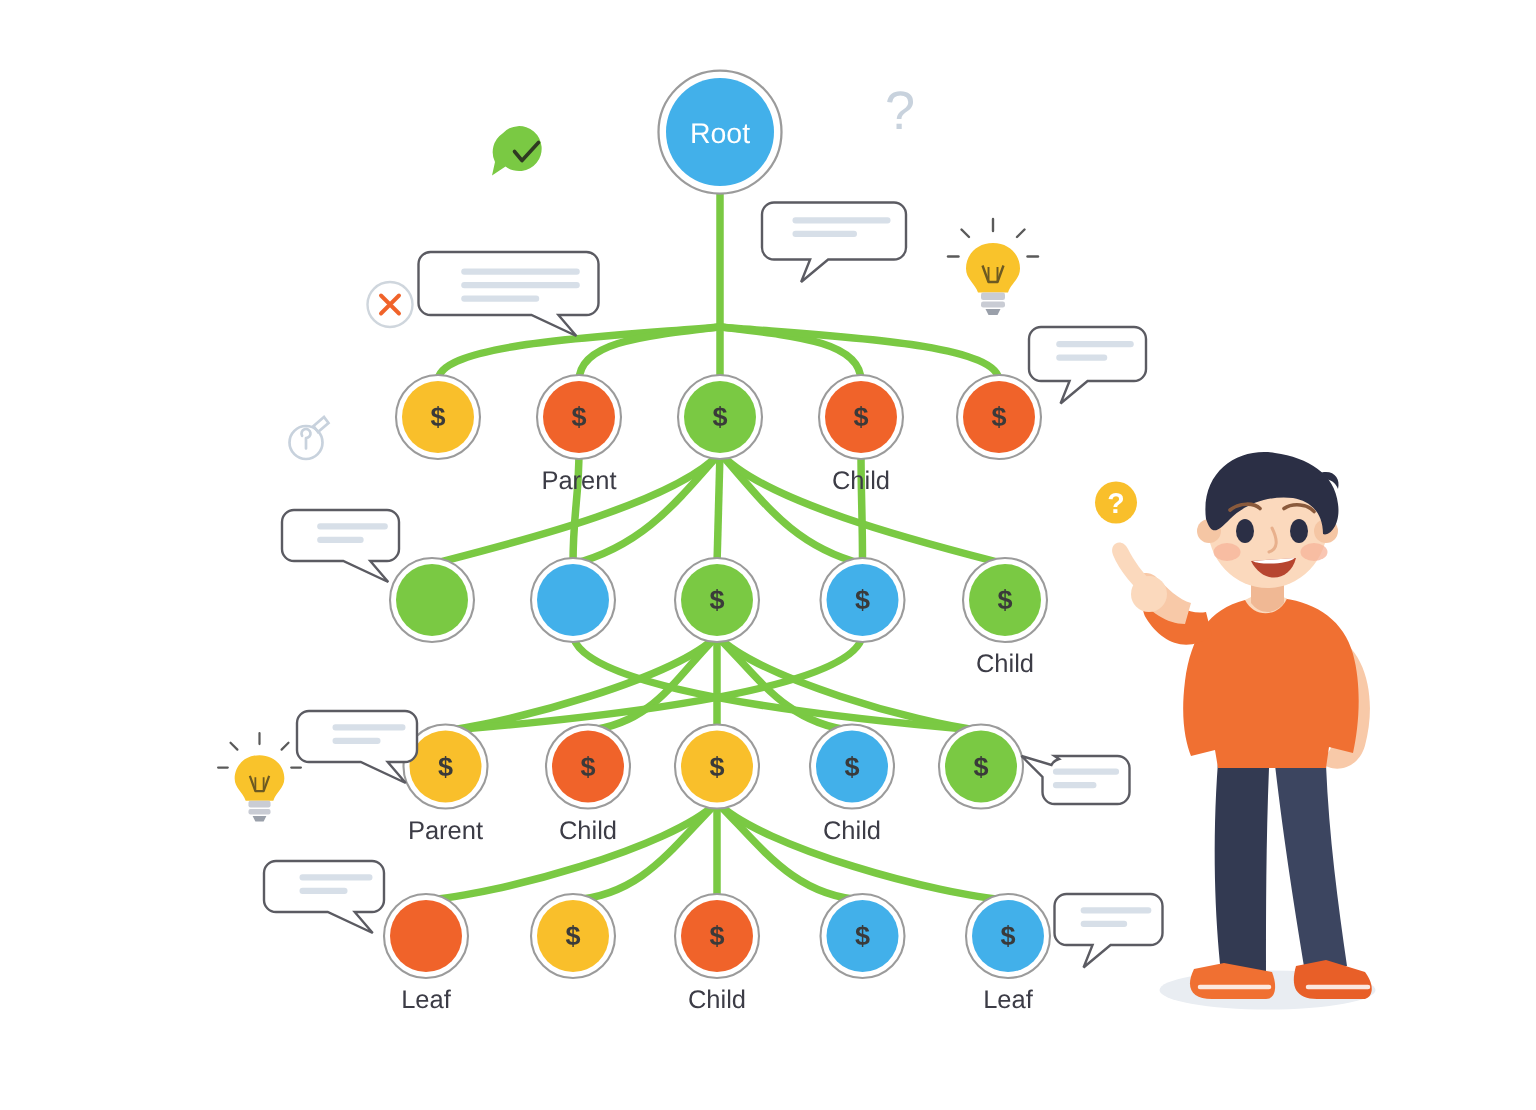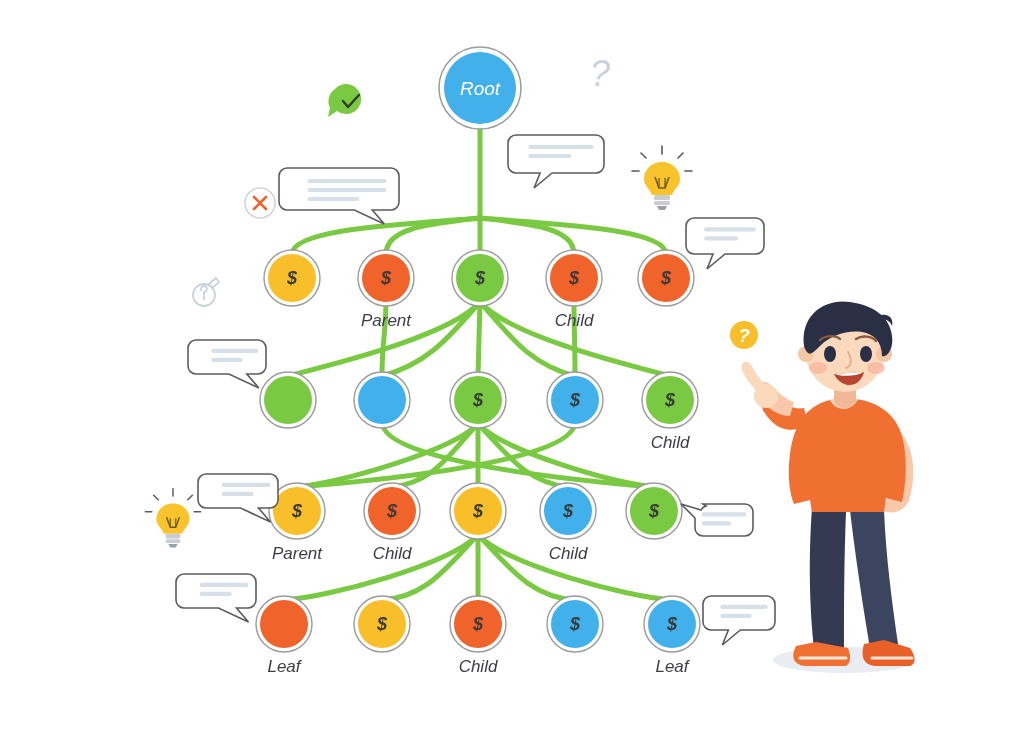--- a/index.html
+++ b/index.html
@@ -3,21 +3,21 @@
 <meta charset="utf-8">
 <style>
   html,body{margin:0;padding:0;}
   body{
     width:1024px;height:740px;
     background:#ffffff;
     font-family:"Liberation Sans", sans-serif;
     overflow:hidden;
     position:relative;
   }
-  #stage{position:absolute;inset:0;width:1024px;height:740px;font-style:italic;}
+  #stage{position:absolute;inset:0;width:1024px;height:740px;}
   svg.layer{position:absolute;left:0;top:0;width:1024px;height:740px;overflow:visible;}
   .node-label{
     font-family:"Liberation Sans", sans-serif;
     font-size:17px;
     fill:#3c3c46;
   }
   .root-label{
     font-family:"Liberation Sans", sans-serif;
     font-size:19px;
     fill:#ffffff;

